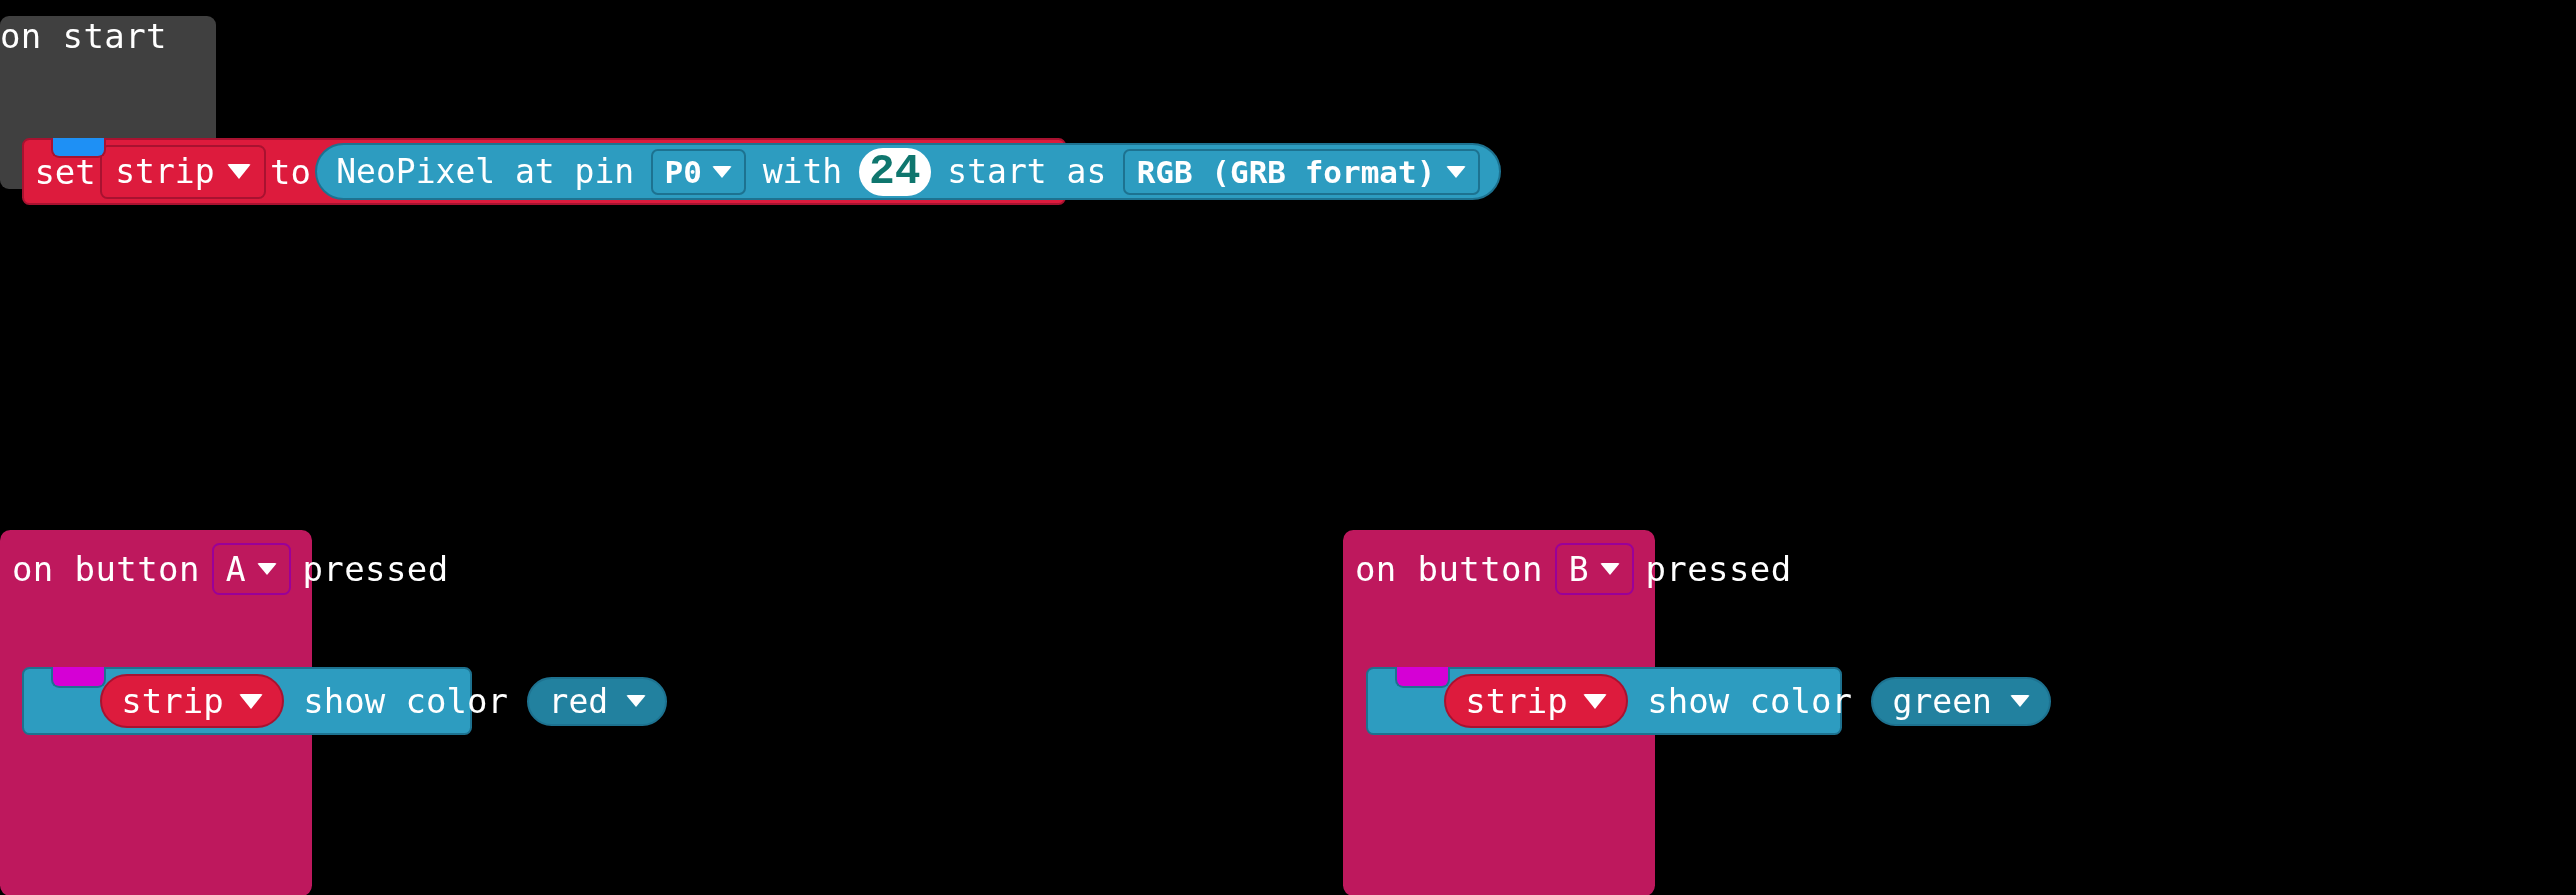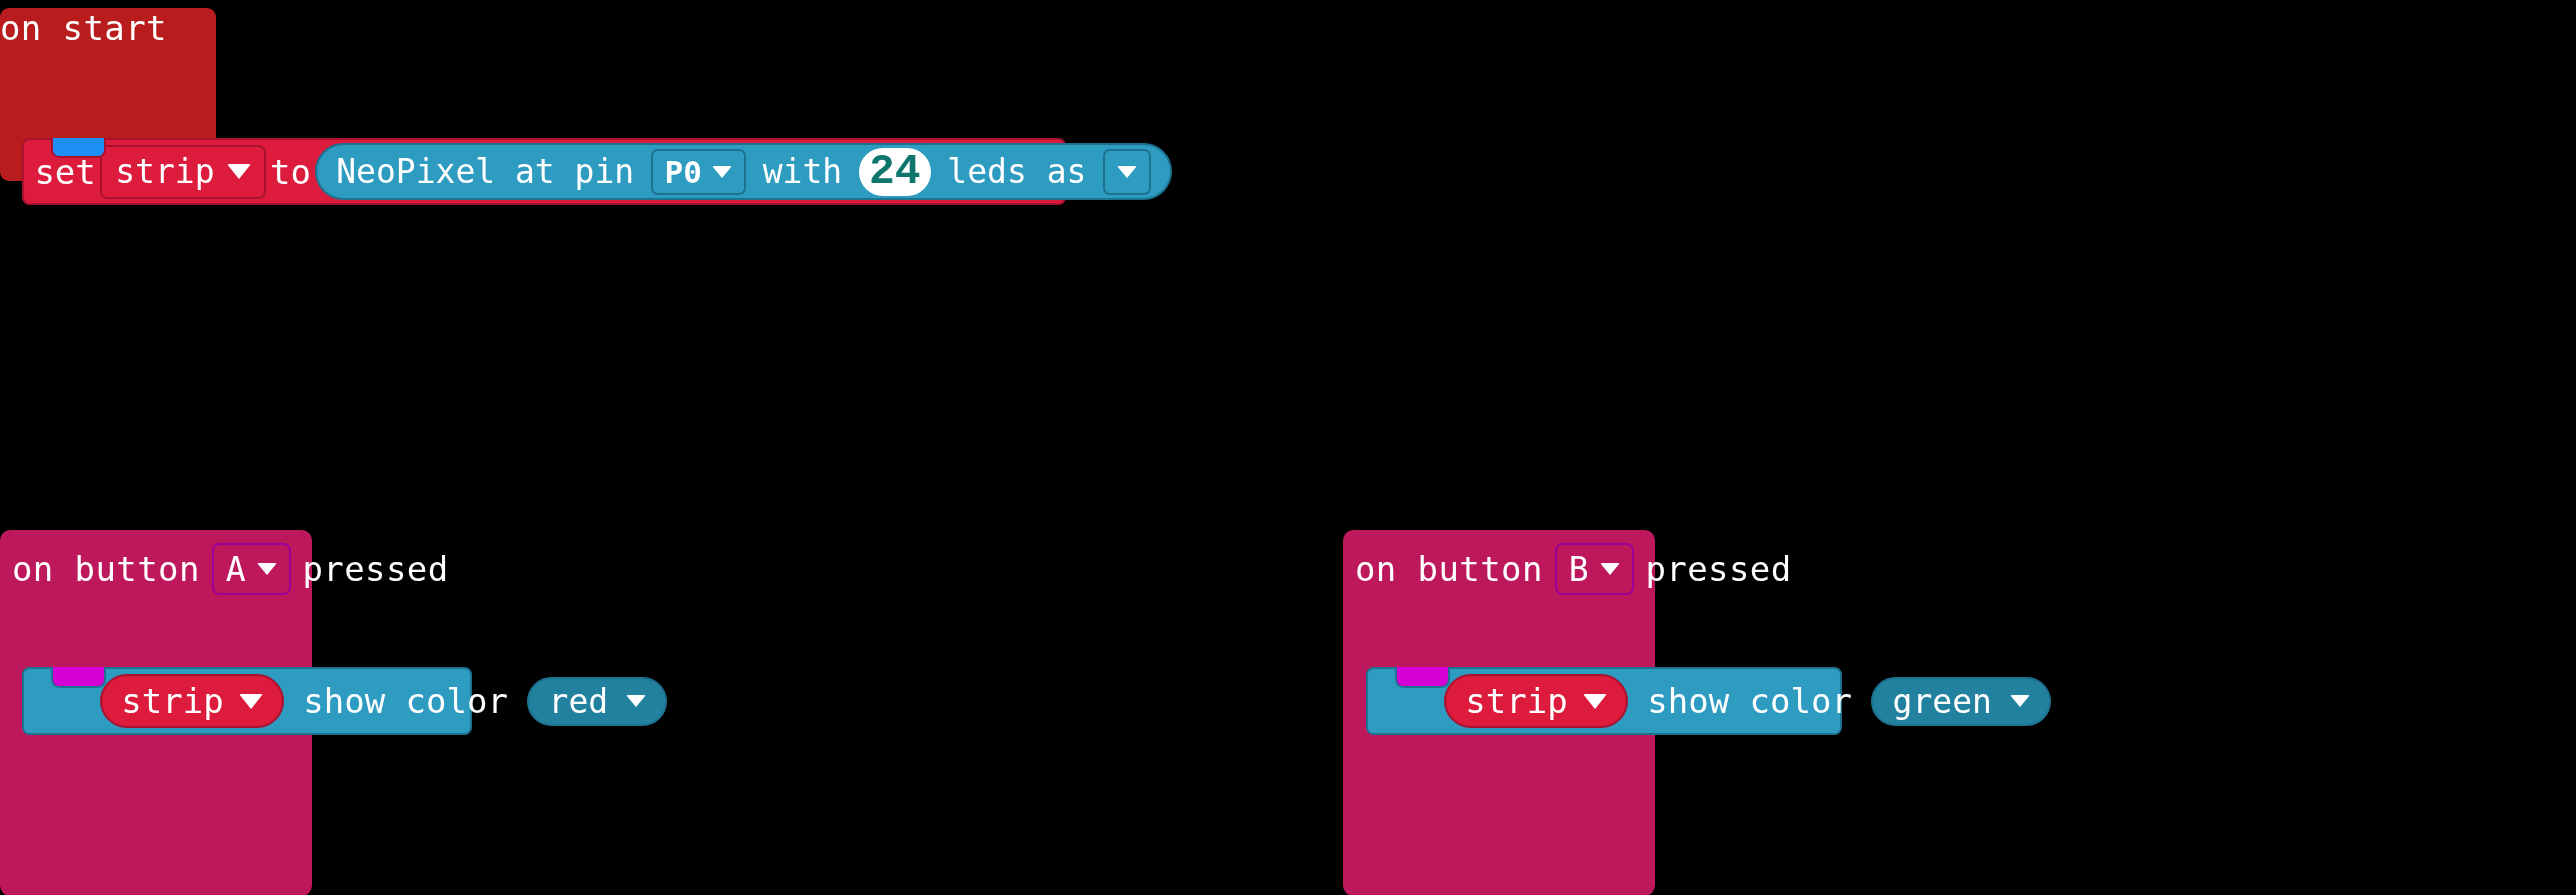--- a/index.html
+++ b/index.html
@@ -113,24 +113,24 @@
     border-left-width: 10.4px;
     border-right-width: 10.4px;
     border-top-width: 12.6px;
   }
 
   .txt { color: #ffffff; }
 
   
   #on-start {
     left: 0px;
-    top: 8px;
+    top: 16px;
     width: 216px;
     height: 173px;
-    background: #b91c1c;
+    background: #404040;
     border-radius: 9px 9px 9px 9px;
   }
 
   
   #set-strip {
     left: 22px;
     top: 138px;
     width: 1044px;
     height: 67px;
     background: #dd1b3d;
@@ -279,23 +279,24 @@
 
     <span class="field-rect teal-field">
       <span>P0</span>
       <span class="caret sm"></span>
     </span>
 
     <span class="txt">with</span>
 
     <span class="num-pill">24</span>
 
-    <span class="txt">leds as</span>
+    <span class="txt">start as</span>
 
     <span class="field-rect teal-field">
+      <span>RGB (GRB format)</span>
       <span class="caret sm"></span>
     </span>
   </span>
 </div>
 
 <div class="blk hat hat-magenta" id="on-button-a">
   <div class="hat-label">
     <span>on button</span>
     <span class="field-rect mag-field">
       <span>A</span>

